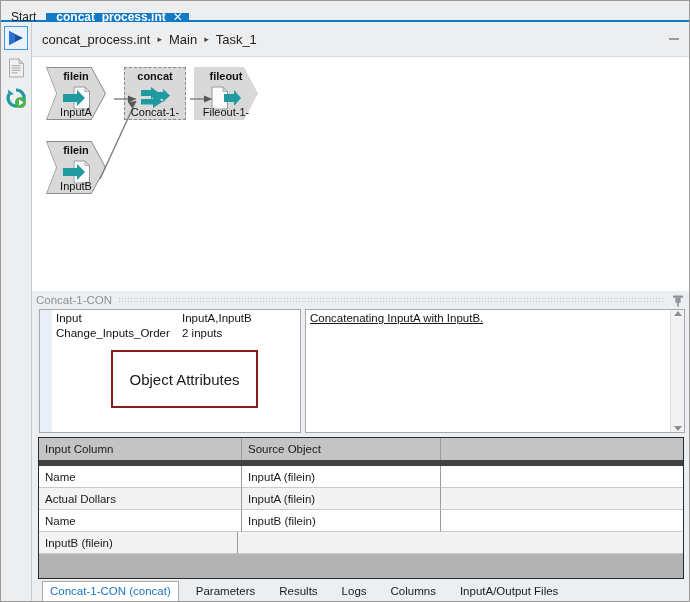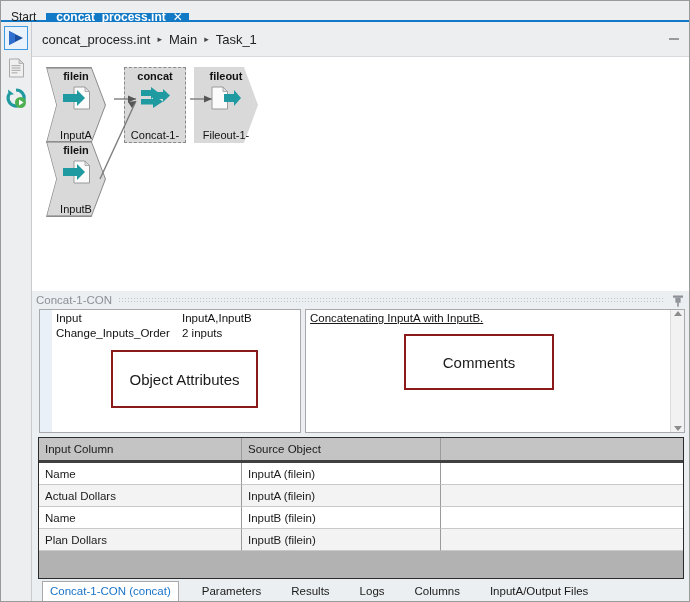--- a/index.html
+++ b/index.html
@@ -96,21 +96,21 @@
   .canvaswrap{
     flex:1 1 auto;min-height:0;
     background:#ffffff;
     border-top:1px solid #d7d9dc;
     position:relative;
     overflow:hidden;
   }
   .canvas{position:absolute;inset:0;}
 
   
-  .node{position:absolute;width:60px;height:76px;}
+  .node{position:absolute;width:60px;height:53px;}
   .nodeshape{
     position:absolute;inset:0;
     background:#d8d8d8;
     border:1px solid #8d8d8d;
     box-sizing:border-box;
   }
   .shape-in{
     clip-path:polygon(0 0, 76% 0, 100% 50%, 76% 100%, 0 100%, 17% 50%);
     border:none;
     background:
@@ -219,21 +219,21 @@
   
   .gridwrap{
     margin:4px 5px 0 6px;
     border:1px solid #2b2b2b;
     background:#b2b2b2;
     height:142px;box-sizing:border-box;
     display:flex;flex-direction:column;
     position:relative;
   }
   .grow{display:flex;height:22px;align-items:stretch;font-size:11.5px;}
-  .ghead{background:#c4c4c4;border-bottom:3px solid #404040;justify-content:center;}
+  .ghead{background:#c4c4c4;border-bottom:6px solid #404040;justify-content:center;}
   .gcell{
     display:flex;align-items:center;
     padding-left:6px;
     border-right:1px solid #9b9b9b;
     box-sizing:border-box;
     overflow:hidden;white-space:nowrap;
   }
   .c1{width:203px;flex:0 0 203px;}
   .c2{width:199px;flex:0 0 199px;}
   .c3{flex:1 1 auto;border-right:none;}
@@ -241,21 +241,21 @@
   .grow.r-even{background:#f3f3f3;}
   .grow.r-odd .gcell,.grow.r-even .gcell{border-bottom:1px solid #c9c9c9;}
   .gridfill{flex:1 1 auto;background:#b2b2b2;}
 
   
   .btabs{
     flex:0 0 22px;
     background:#eceff1;
     display:flex;align-items:flex-end;
     padding-left:10px;
-    gap:16px;
+    gap:10px;
   }
   .btab{
     padding:3px 7px 4px 7px;
     font-size:11.5px;color:#1a1a1a;
     white-space:nowrap;
   }
   .btab.active{
     background:#ffffff;
     border:1px solid #a9a9a9;
     border-bottom:none;
@@ -465,36 +465,34 @@
             <span class="gcell c1">Actual Dollars</span>
             <span class="gcell c2">InputA (filein)</span>
             <span class="gcell c3"></span>
           </div>
           <div class="grow r-odd">
             <span class="gcell c1">Name</span>
             <span class="gcell c2">InputB (filein)</span>
             <span class="gcell c3"></span>
           </div>
           <div class="grow r-even">
-            <span class="gcell c1">Plan Dollars</span>
             <span class="gcell c2">InputB (filein)</span>
             <span class="gcell c3"></span>
           </div>
           <div class="gridfill"></div>
         </div>
 
         <div class="btabs">
           <div class="btab active">Concat-1-CON (concat)</div>
           <div class="btab">Parameters</div>
           <div class="btab">Results</div>
           <div class="btab">Logs</div>
           <div class="btab">Columns</div>
           <div class="btab">InputA/Output Files</div>
         </div>
 
       </div>
     </div>
   </div>
 
   <div class="callout" style="left:110px;top:349px;width:147px;height:58px;">Object Attributes</div>
-  <div class="callout" style="left:403px;top:333px;width:150px;height:56px;">Comments</div>
 
 </div>
 
 </body></html>

